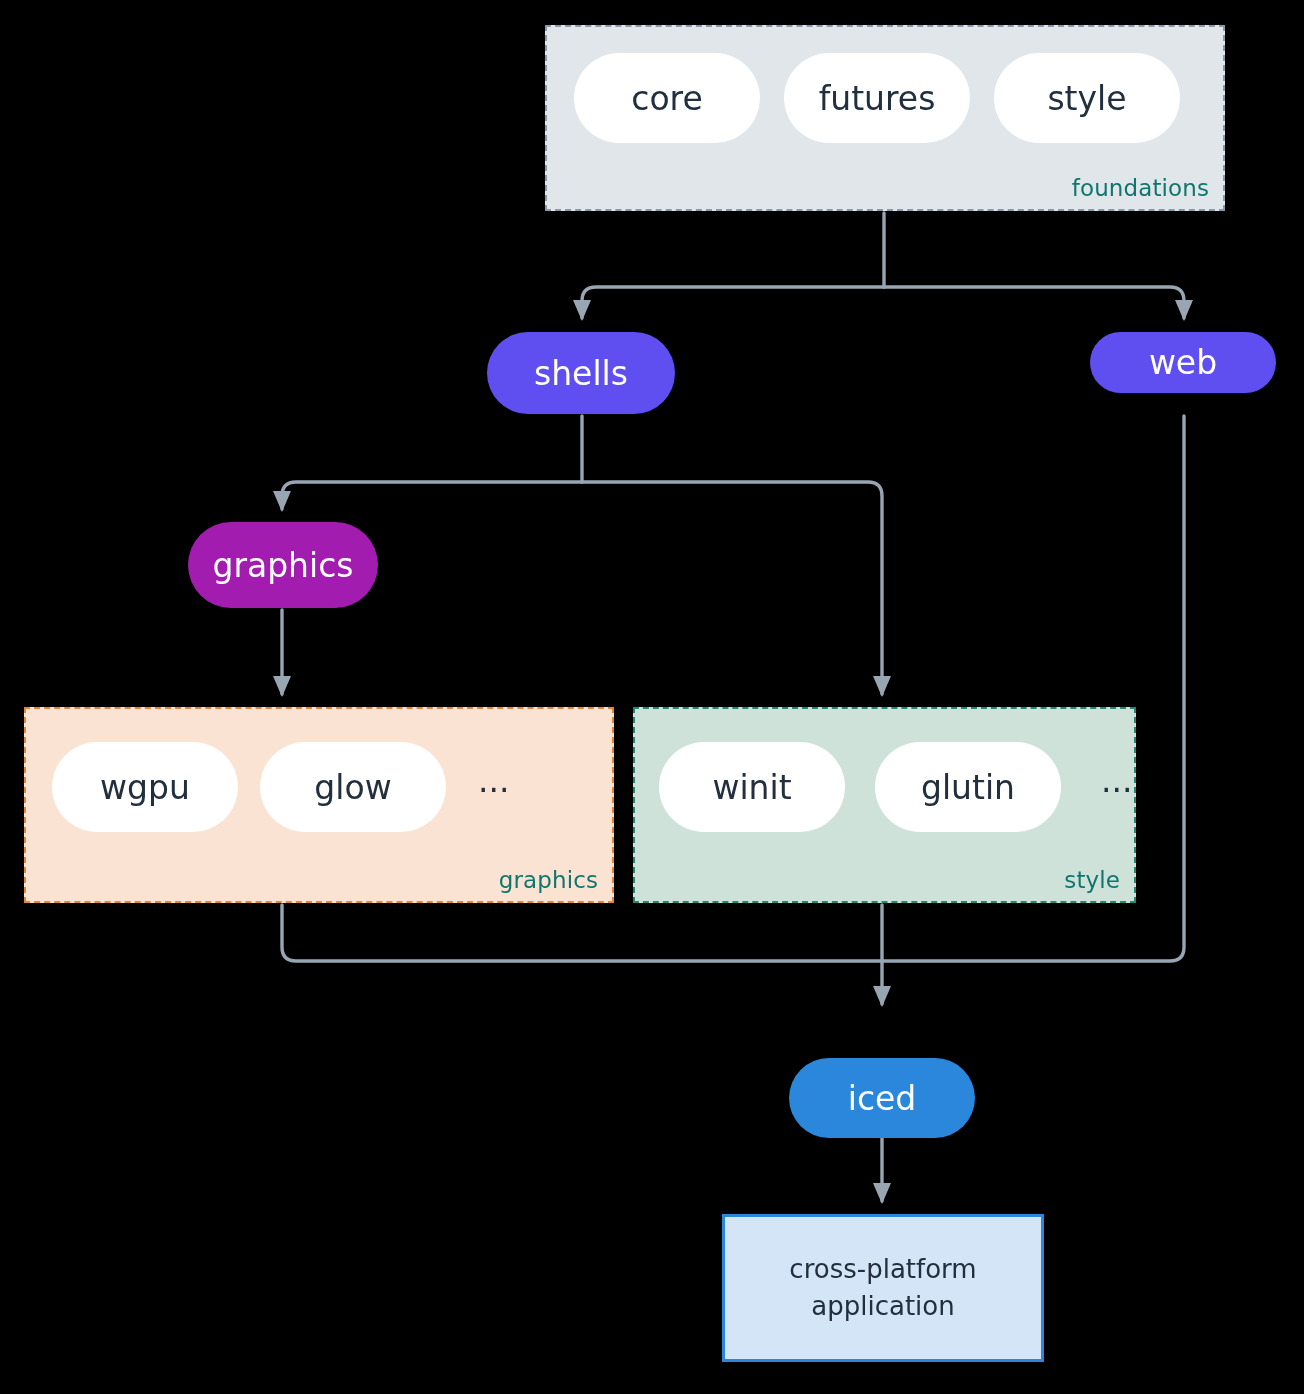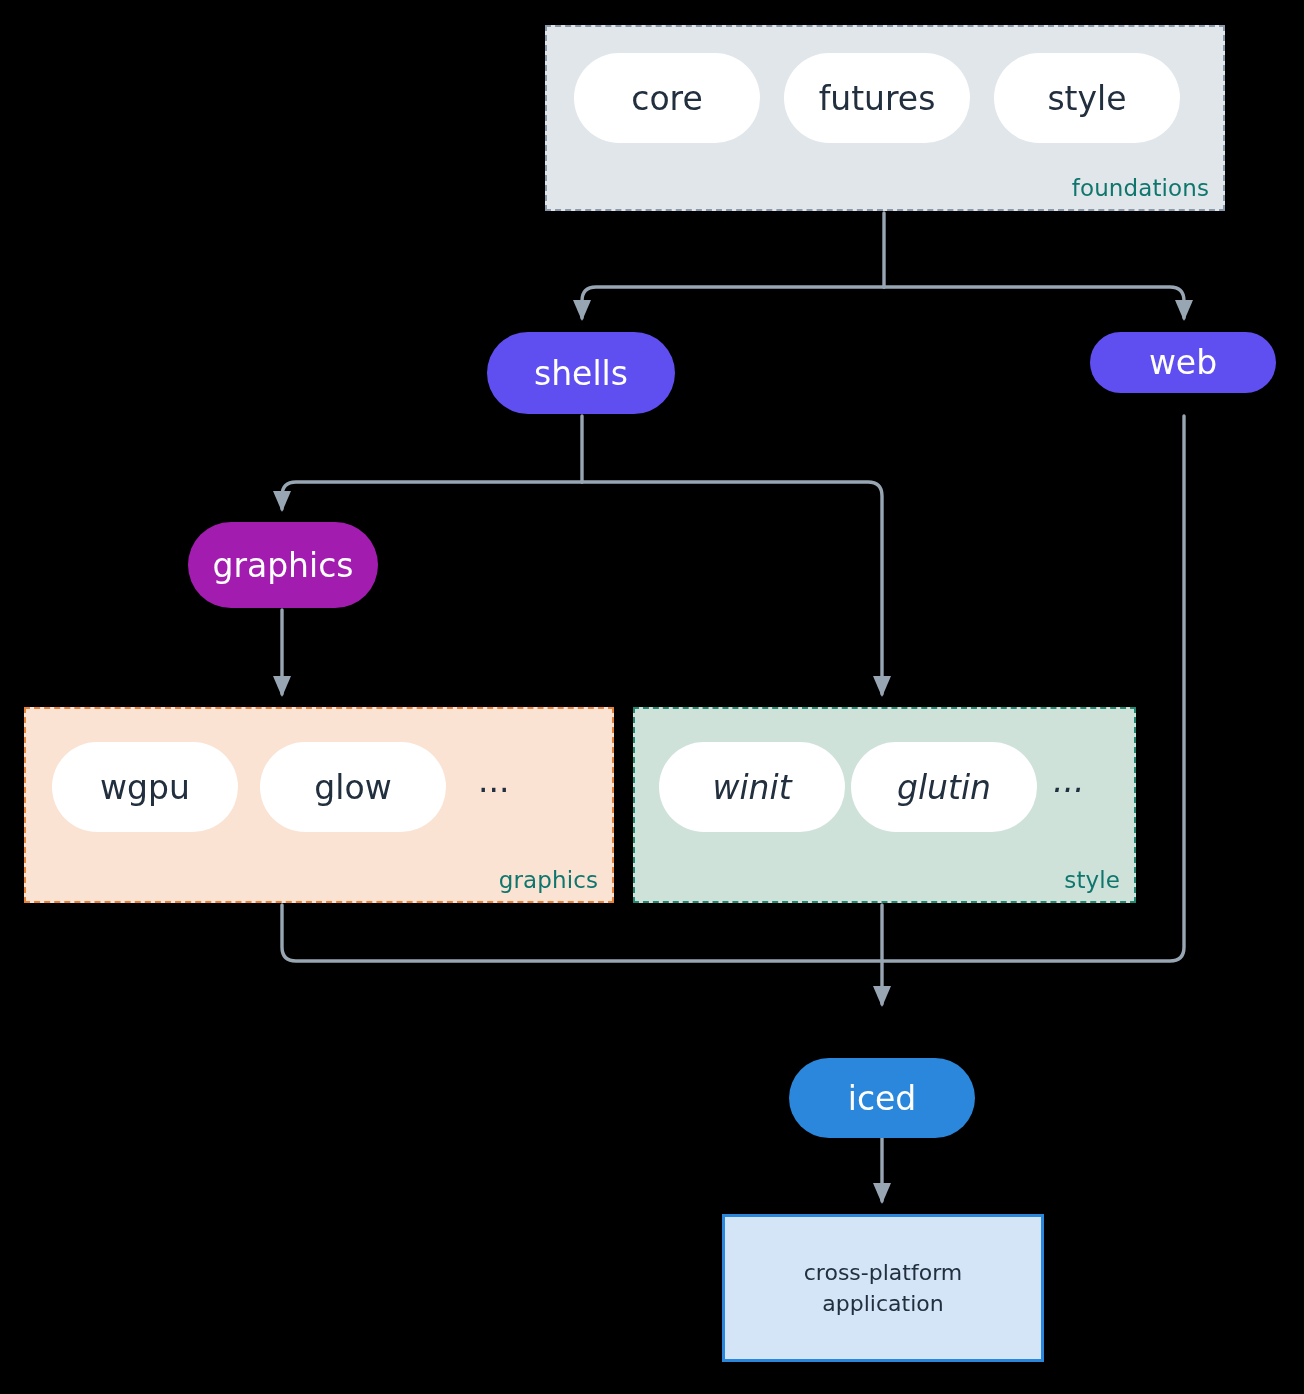--- a/index.html
+++ b/index.html
@@ -84,22 +84,21 @@
     left: 633px;
     top: 707px;
     width: 503px;
     height: 196px;
     background: #cfe2da;
     border: 2px dashed #228a72;
   }
   #cluster-shells .cluster-items {
     left: 24px;
     top: 26px;
-    gap: 6px;
-    font-style: italic;
+    gap: 30px;
   }
 
   
   .pill-white {
     background: #ffffff;
     border-radius: 48px;
     min-width: 186px;
     height: 90px;
     display: flex;
     align-items: center;
@@ -167,21 +166,21 @@
     width: 322px;
     height: 148px;
     background: #d3e5f7;
     border: 3px solid #2a87db;
     box-sizing: border-box;
     display: flex;
     flex-direction: column;
     align-items: center;
     justify-content: center;
     color: #222f3e;
-    font-size: 22px;
+    font-size: 26px;
     line-height: 1.42;
     text-align: center;
   }
 </style>
 </head>
 <body>
 
 <div id="diagram-root">
 
   <svg id="edges-layer" viewBox="0 0 1304 1394" width="1304" height="1394">

